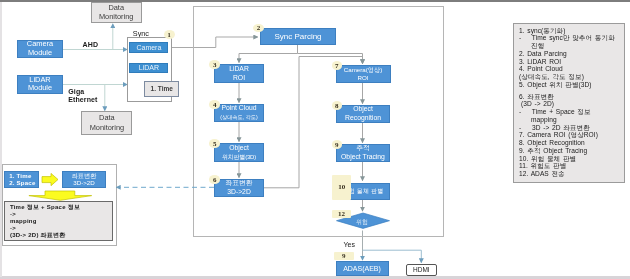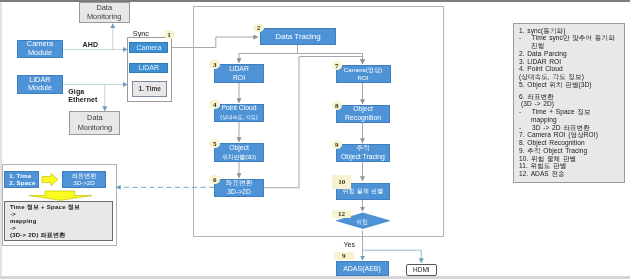--- a/index.html
+++ b/index.html
@@ -6,21 +6,21 @@
   body{width:630px;height:279px;overflow:hidden;font-family:"Liberation Sans",sans-serif;}
   #root{position:relative;width:630px;height:279px;background:#fff;}
   .topbar{position:absolute;left:0;top:0;width:630px;height:2px;background:#7d7d7d;}
   .leftbar{position:absolute;left:0;top:2px;width:2px;height:275px;background:#e4e2e4;}
   .botbar{position:absolute;left:0;top:276px;width:630px;height:3px;background:#d8d4d8;}
   svg.layer{position:absolute;left:0;top:0;width:630px;height:279px;}
   .node{position:absolute;box-sizing:border-box;display:flex;flex-direction:column;
         align-items:center;justify-content:center;text-align:center;}
   .blue{background:#4e93d6;color:#fff;border:1px solid #3d7fc0;}
   .blue2{background:#3d8fd1;color:#eaf3fb;border:1px solid #2f7cbb;}
-  .gray{background:#e8e6e6;color:#3c3c3c;border:1px solid #9a9a9a;}
+  .gray{background:#e8e6e6;color:#3c3c3c;border:1px solid #9a9a9a;margin-left:12px;}
   .whitebox{background:#fff;color:#222;border:1px solid #4f4f4f;}
   .badge{position:absolute;background:#f7f2cf;color:#332c1c;font-weight:bold;
          display:flex;align-items:center;justify-content:center;border-radius:50%;
          font-family:"Liberation Serif",serif;}
   .badge.sq{border-radius:1px;}
   .lbl{position:absolute;color:#1a1a1a;}
 </style>
 </head>
 <body>
 
@@ -84,21 +84,21 @@
   <div class="node blue2" style="left:129.4px;top:62.7px;width:39px;height:10px;font-size:7px;">
     <span>LiDAR</span>
   </div>
   <div class="node gray" style="left:132.2px;top:81px;width:35px;height:15.5px;font-size:6.5px;font-weight:bold;border-color:#7d8ba0;">
     <span>1. Time</span>
   </div>
 
   <div style="position:absolute;left:193px;top:6px;width:250.5px;height:230.5px;border:1px solid #b5b5b5;box-sizing:border-box;"></div>
 
   <div class="node blue" style="left:260px;top:28px;width:76px;height:17px;font-size:8px;">
-    <span>Data Tracing</span>
+    <span>Sync Parcing</span>
   </div>
   <div class="node blue" style="left:214px;top:64px;width:50px;height:19px;font-size:6.8px;line-height:8.6px;">
     <span>LiDAR</span>
     <span>ROI</span>
   </div>
   <div class="node blue" style="left:214px;top:104px;width:50px;height:18px;font-size:6.8px;line-height:8.6px;">
     <span>Point Cloud</span>
     <span style="font-size:5.2px;">(상대속도, 각도)</span>
   </div>
   <div class="node blue" style="left:214px;top:143px;width:50px;height:19px;font-size:6.8px;line-height:8.6px;">
@@ -140,21 +140,21 @@
 
   <div class="badge" style="left:163.5px;top:29.5px;width:11px;height:9px;font-size:6.5px;">1</div>
   <div class="badge" style="left:253px;top:23.5px;width:11px;height:8.5px;font-size:7px;">2</div>
   <div class="badge" style="left:209.4px;top:60.4px;width:10.5px;height:8.5px;font-size:7px;">3</div>
   <div class="badge" style="left:209.4px;top:100.4px;width:10.5px;height:8.5px;font-size:7px;">4</div>
   <div class="badge" style="left:209.4px;top:139.4px;width:10.5px;height:8.5px;font-size:7px;">5</div>
   <div class="badge" style="left:209.4px;top:175.4px;width:10.5px;height:8.5px;font-size:7px;">6</div>
   <div class="badge" style="left:331.5px;top:61.4px;width:10.5px;height:8.5px;font-size:7px;">7</div>
   <div class="badge" style="left:331.5px;top:101.4px;width:10.5px;height:8.5px;font-size:7px;">8</div>
   <div class="badge" style="left:331.5px;top:140.4px;width:10.5px;height:8.5px;font-size:7px;">9</div>
-  <div class="badge sq" style="left:331.9px;top:174.9px;width:19.6px;height:14px;font-size:7px;">10</div>
+  <div class="badge sq" style="left:331.9px;top:174.9px;width:19.6px;height:25px;font-size:7px;">10</div>
   <div class="badge sq" style="left:331.7px;top:210.3px;width:19.8px;height:7.8px;font-size:7px;">12</div>
   <div class="badge sq" style="left:333.7px;top:252.3px;width:20.1px;height:7.5px;font-size:7px;">9</div>
 
   <div style="position:absolute;left:1.5px;top:164px;width:115px;height:82px;border:1px solid #b0b0b0;background:#fff;box-sizing:border-box;"></div>
   <div class="node blue" style="left:4.2px;top:170.5px;width:35.2px;height:17.3px;font-size:6.1px;line-height:7.6px;font-weight:bold;align-items:flex-start;padding-left:4px;justify-content:center;letter-spacing:0.2px;">
     <span>1. Time</span>
     <span>2. Space</span>
   </div>
   <div class="node blue" style="left:62px;top:170.5px;width:44px;height:17.3px;font-size:6.2px;line-height:7.6px;">
     <span>좌표변환</span>

